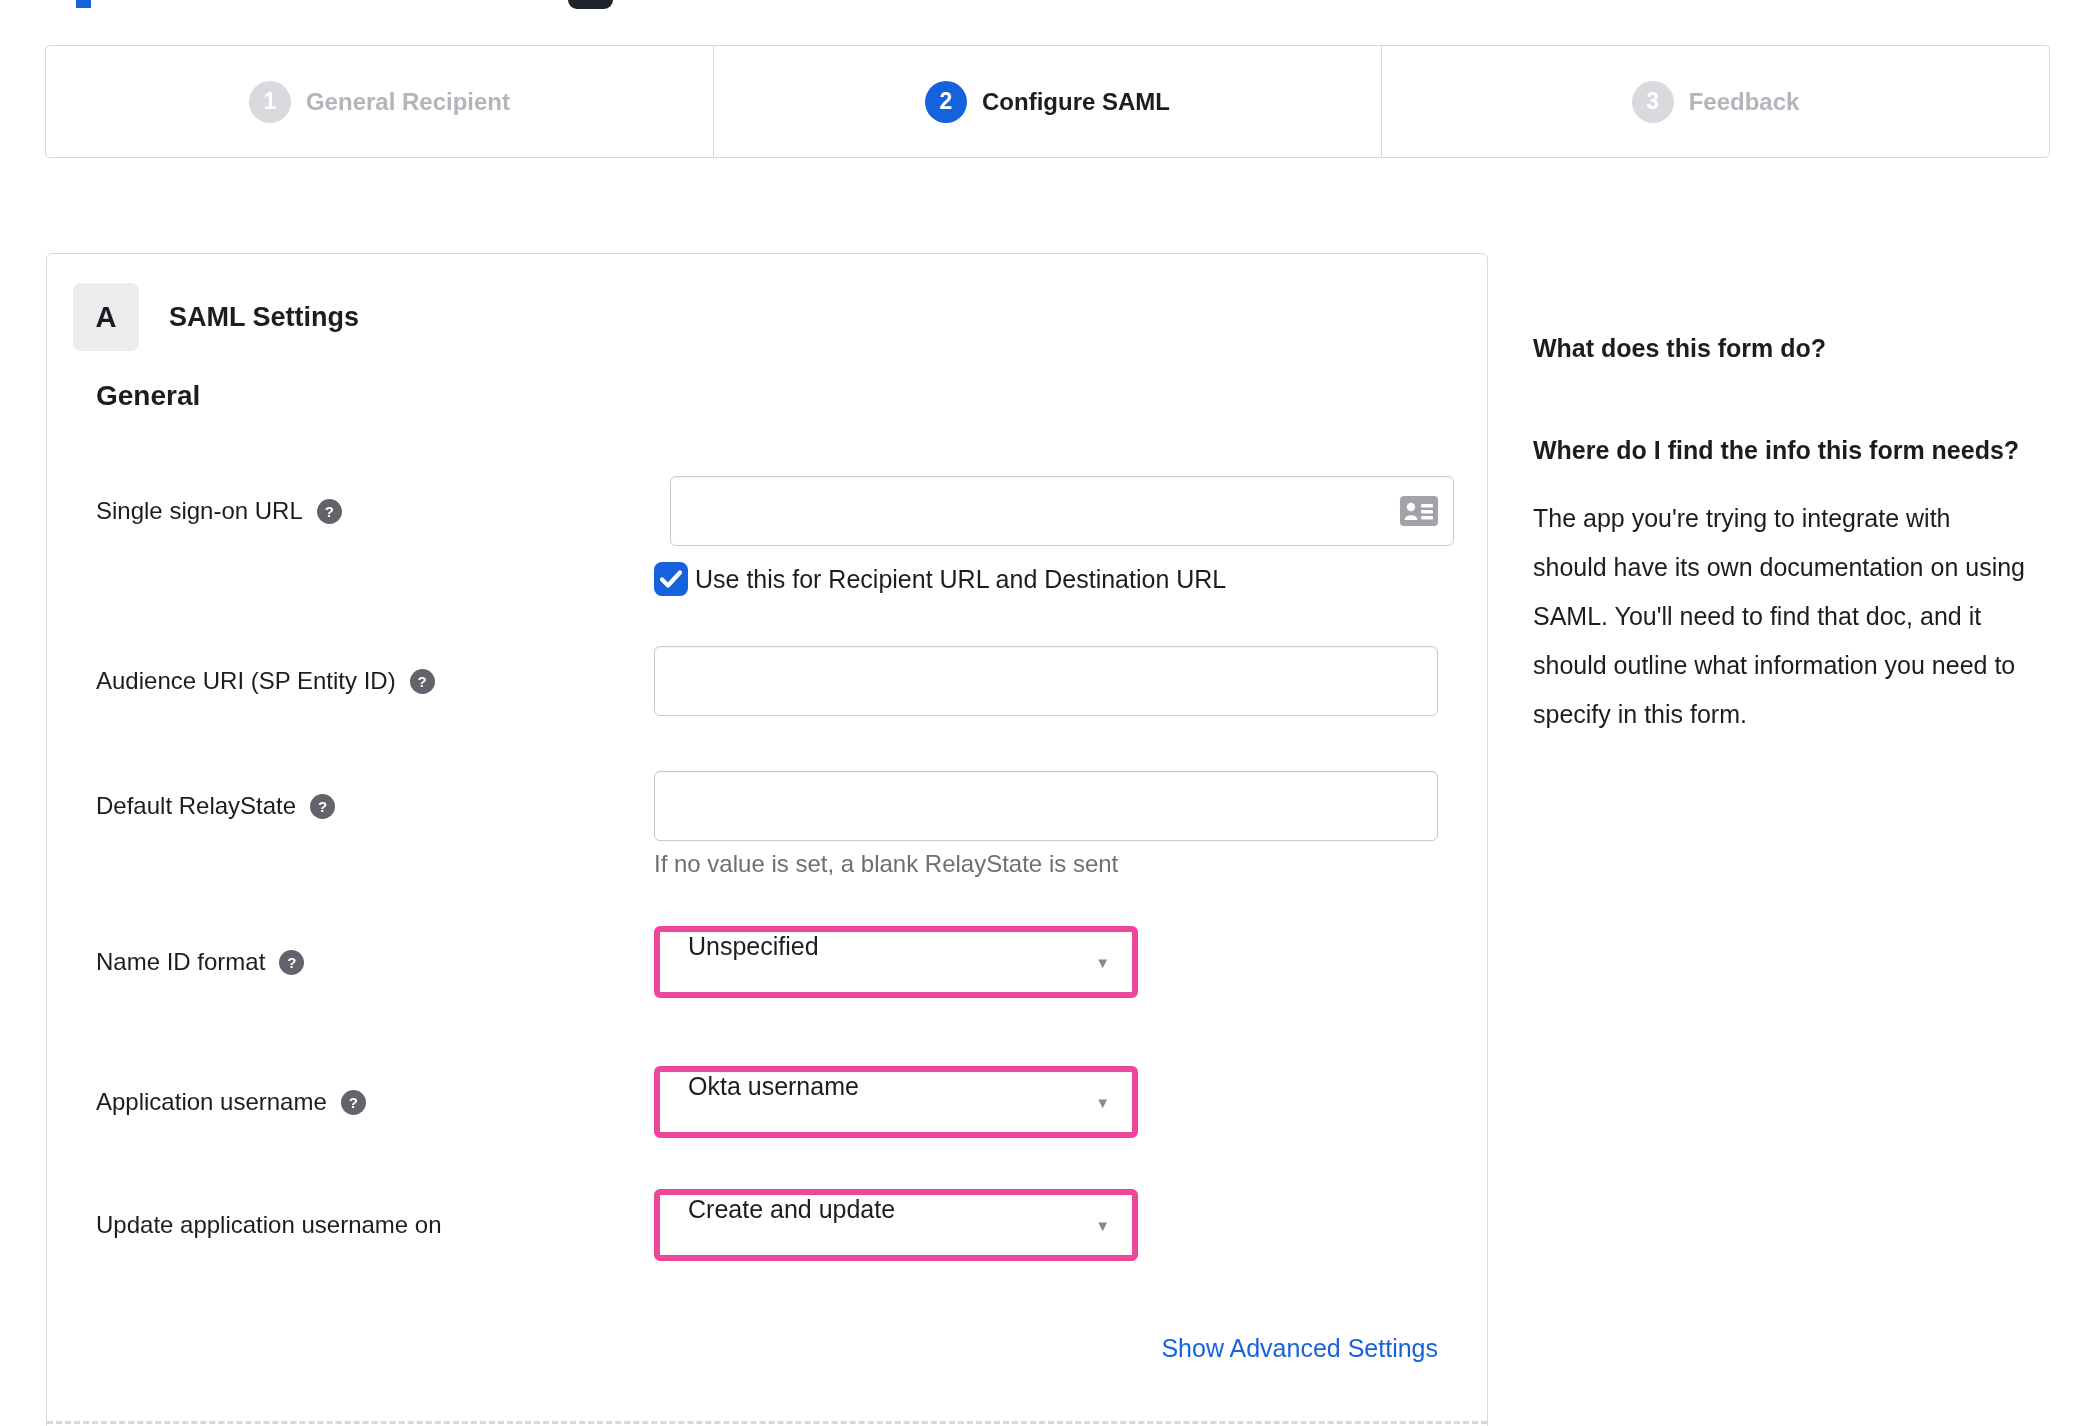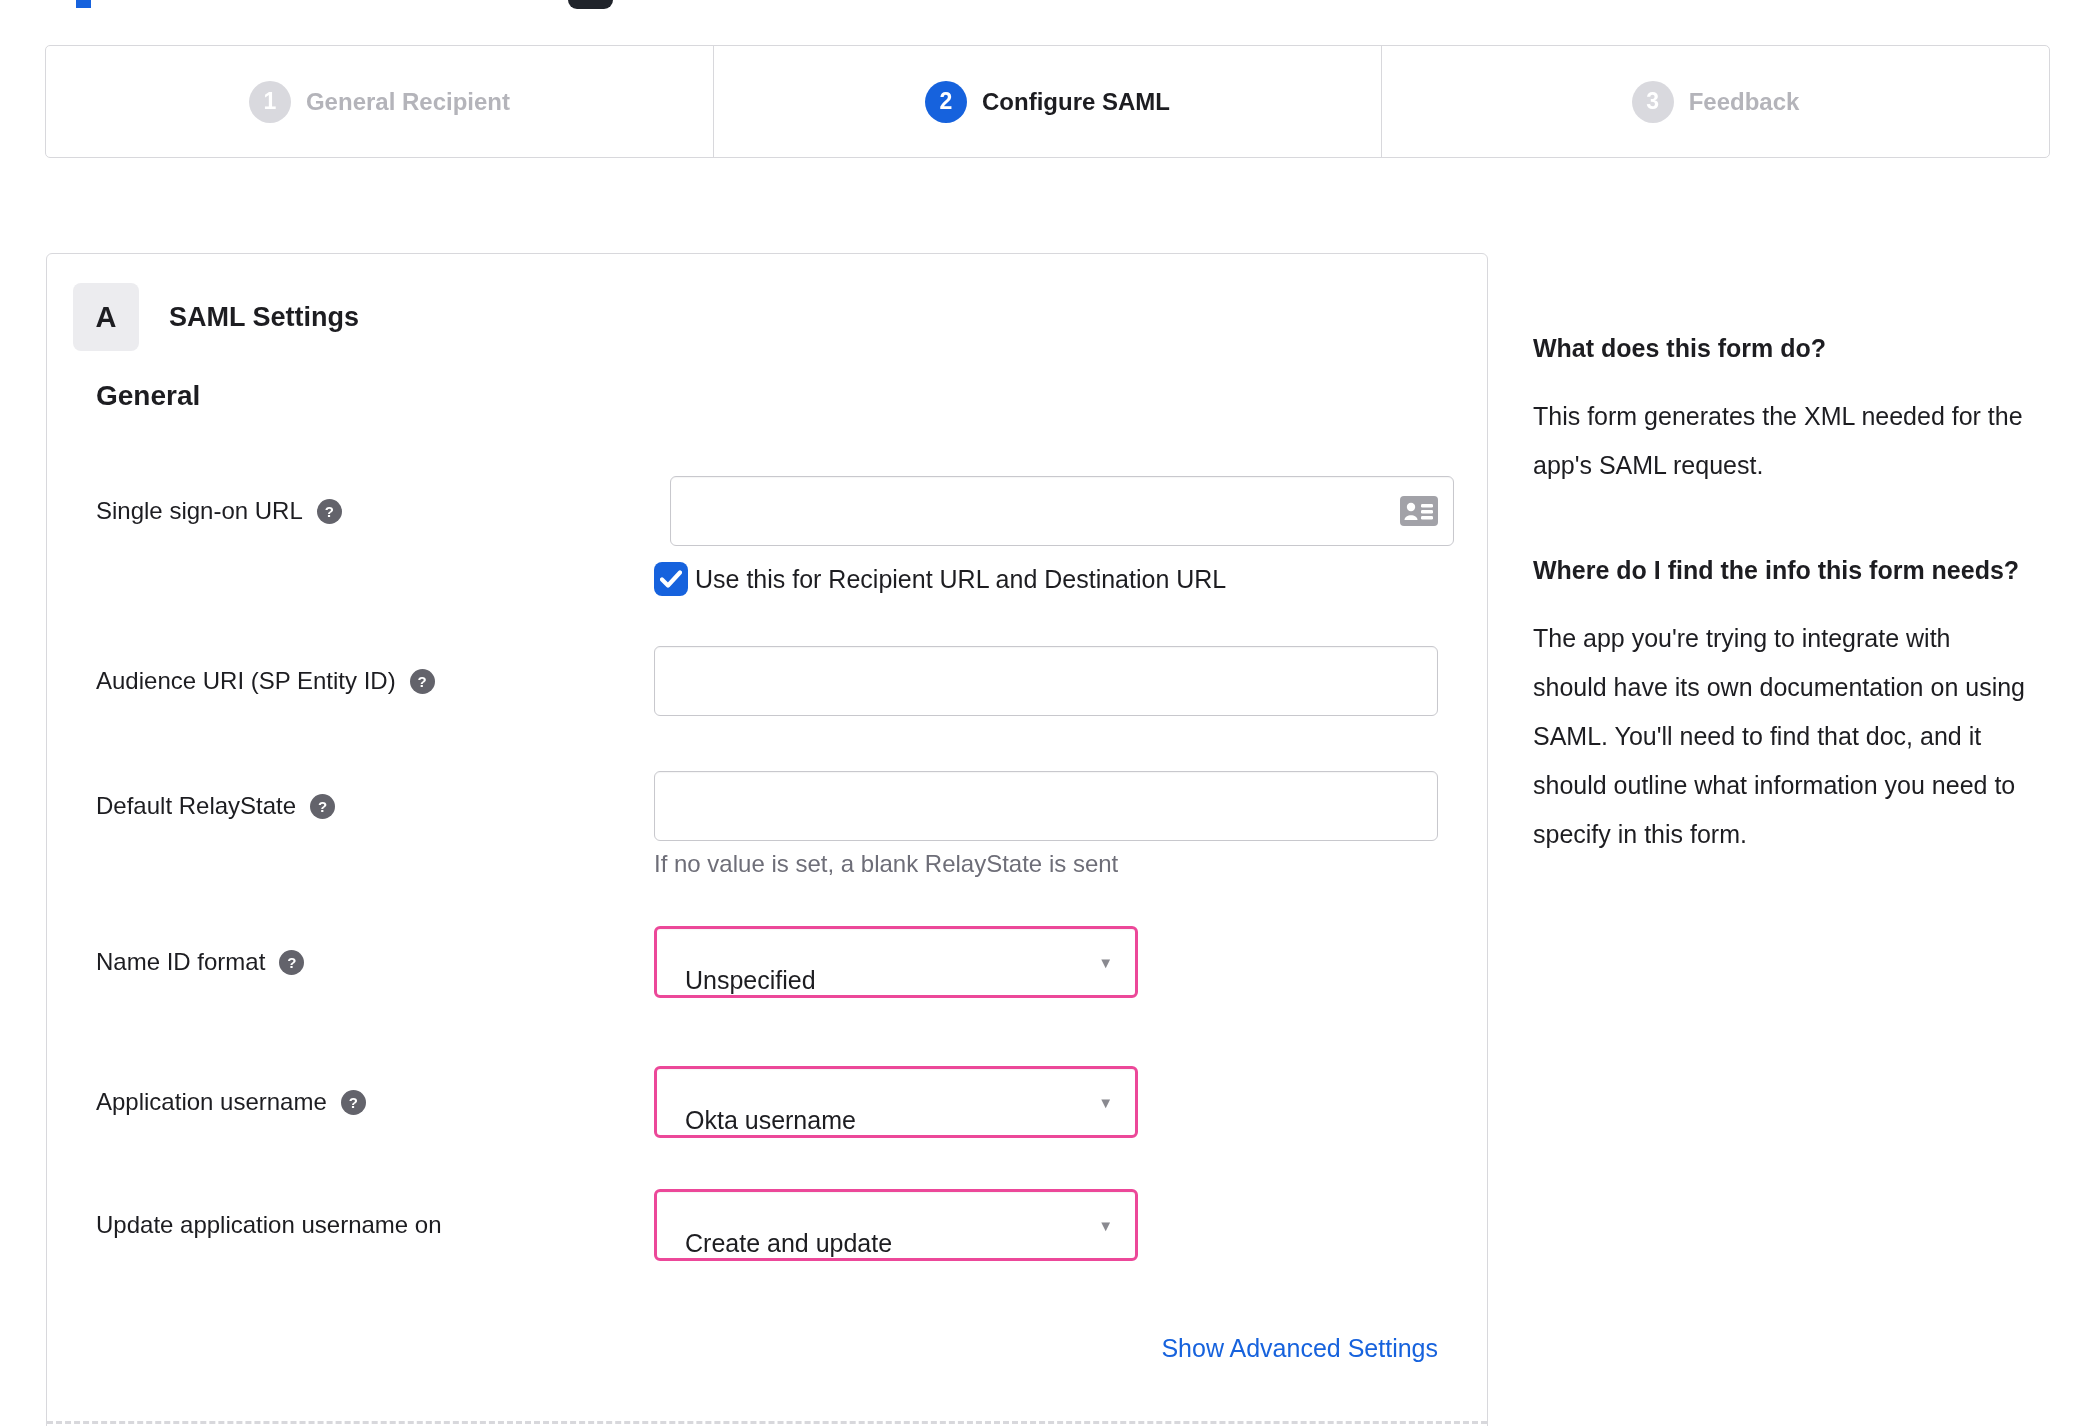--- a/index.html
+++ b/index.html
@@ -101,22 +101,22 @@
   .checkbox svg { display: block; }
   .checkbox-label { margin-left: 7px; font-size: 25px; color: #1d1d21; }
 
   .field-hint {
     position: absolute; left: 607px; top: 596px;
     font-size: 24px; color: #6e6e78;
   }
 
   .select-box {
     position: relative; width: 484px; height: 72px;
-    border: 3px solid #ec4899; border-radius: 6px; background: #fff;
-    display: flex; align-items: flex-end; padding: 0 52px 0 28px;
+    border: 6px solid #ec4899; border-radius: 6px; background: #fff;
+    display: flex; align-items: flex-start; padding: 0 52px 0 28px;
     font-size: 25px; color: #1d1d21; cursor: pointer;
     box-shadow: inset 0 1px 1px rgba(0,0,0,0.04);
   }
   .select-caret {
     position: absolute; right: 22px; top: 50%; transform: translateY(-50%);
     font-size: 15px; color: #8a8a90;
   }
 
   .advanced-link-row {
     position: absolute; left: 607px; top: 1080px; width: 784px; text-align: right;
@@ -250,16 +250,15 @@
 
   <div class="advanced-link-row">
     <a class="advanced-link">Show Advanced Settings</a>
   </div>
 
   <div class="dashed-sep"></div>
 </div>
 
 <div class="help-sidebar">
   <div class="help-q">What does this form do?</div>
-  <div class="help-a">This form generates the XML needed for the app's SAML request.</div>
   <div class="help-q help-q2">Where do I find the info this form needs?</div>
   <div class="help-a">The app you're trying to integrate with should have its own documentation on using SAML. You'll need to find that doc, and it should outline what information you need to specify in this form.</div>
 </div>
 
 </body></html>

